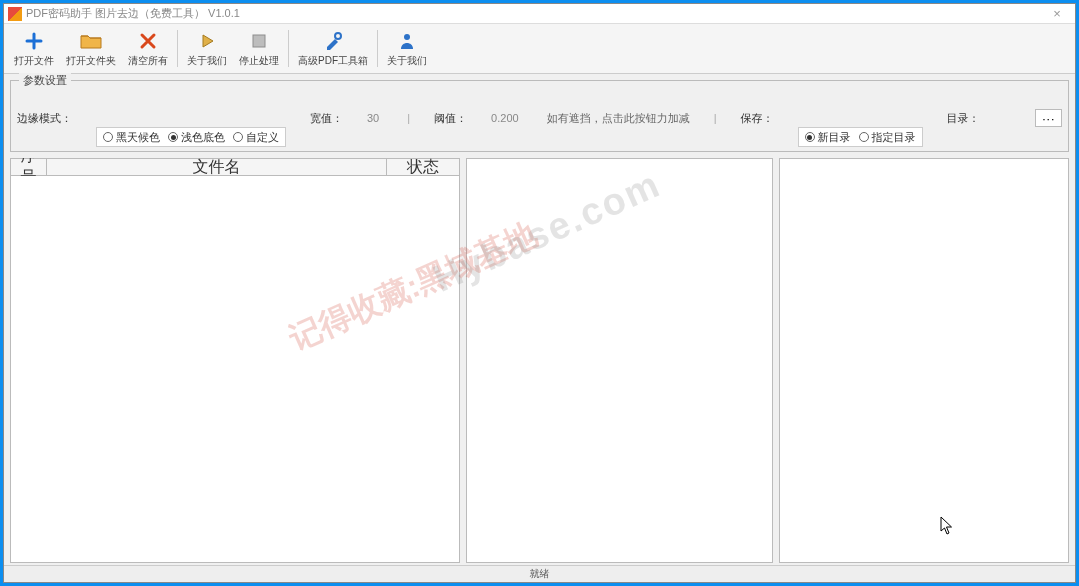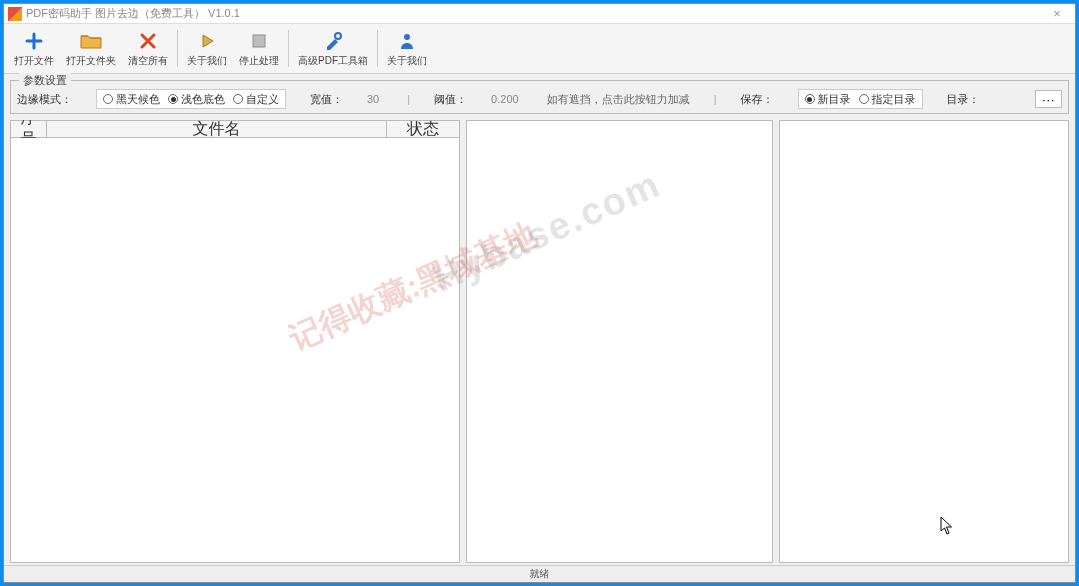--- a/index.html
+++ b/index.html
@@ -12,21 +12,21 @@
     .titlebar-close { width: 28px; text-align: center; color: #999; font-size: 13px; cursor: pointer; }
     .toolbar { height: 50px; background: #f5f5f5; display: flex; align-items: stretch; padding: 2px 4px; border-bottom: 1px solid #ccc; }
     .tool-btn { display: flex; flex-direction: column; align-items: center; justify-content: center; padding: 2px 6px; min-width: 44px; cursor: pointer; }
     .tool-icon { width: 22px; height: 22px; display: flex; align-items: center; justify-content: center; font-size: 18px; }
     .tool-label { font-size: 10px; color: #444; margin-top: 2px; white-space: nowrap; }
     .tool-sep { width: 1px; background: #ccc; margin: 4px 3px; }
     .options-wrap { position: relative; margin: 6px; border: 1px solid #bbb; padding: 8px 6px 4px 6px; }
     .options-legend { position: absolute; top: -8px; left: 8px; background: #f0f0f0; padding: 0 4px; font-size: 11px; color: #444; }
     .options-row { display: flex; align-items: center; gap: 24px; flex-wrap: nowrap; font-size: 11px; color: #333; }
     .opt-label { color: #333; }
-    .radio-group { display: flex; align-items: center; gap: 8px; border: 1px solid #ccc; background: #fff; padding: 2px 6px; height: 20px; }
+    .radio-group { display: flex; align-items: center; gap: 8px; border: 1px solid #ccc; background: #fff; padding: 2px 6px; height: 20px; margin-top: 38px; }
     .radio-item { display: flex; align-items: center; gap: 3px; cursor: pointer; }
     .radio-circle { width: 10px; height: 10px; border: 1px solid #666; border-radius: 50%; display: inline-flex; align-items: center; justify-content: center; }
     .radio-circle.checked::after { content: ""; width: 5px; height: 5px; background: #333; border-radius: 50%; }
     .opt-text { color: #666; }
     .opt-value { color: #888; margin-right: 4px; }
     .vsep { color: #aaa; }
     .ellipsis-btn { border: 1px solid #bbb; background: #fff; padding: 0 6px; height: 18px; cursor: pointer; margin-left: auto; }
     .main-area { flex: 1; display: flex; gap: 6px; padding: 0 6px 2px 6px; overflow: hidden; }
     .left-panel { width: 450px; display: flex; flex-direction: column; }
     .table-header { display: flex; background: #f5f5f5; border: 1px solid #bbb; height: 18px; }

